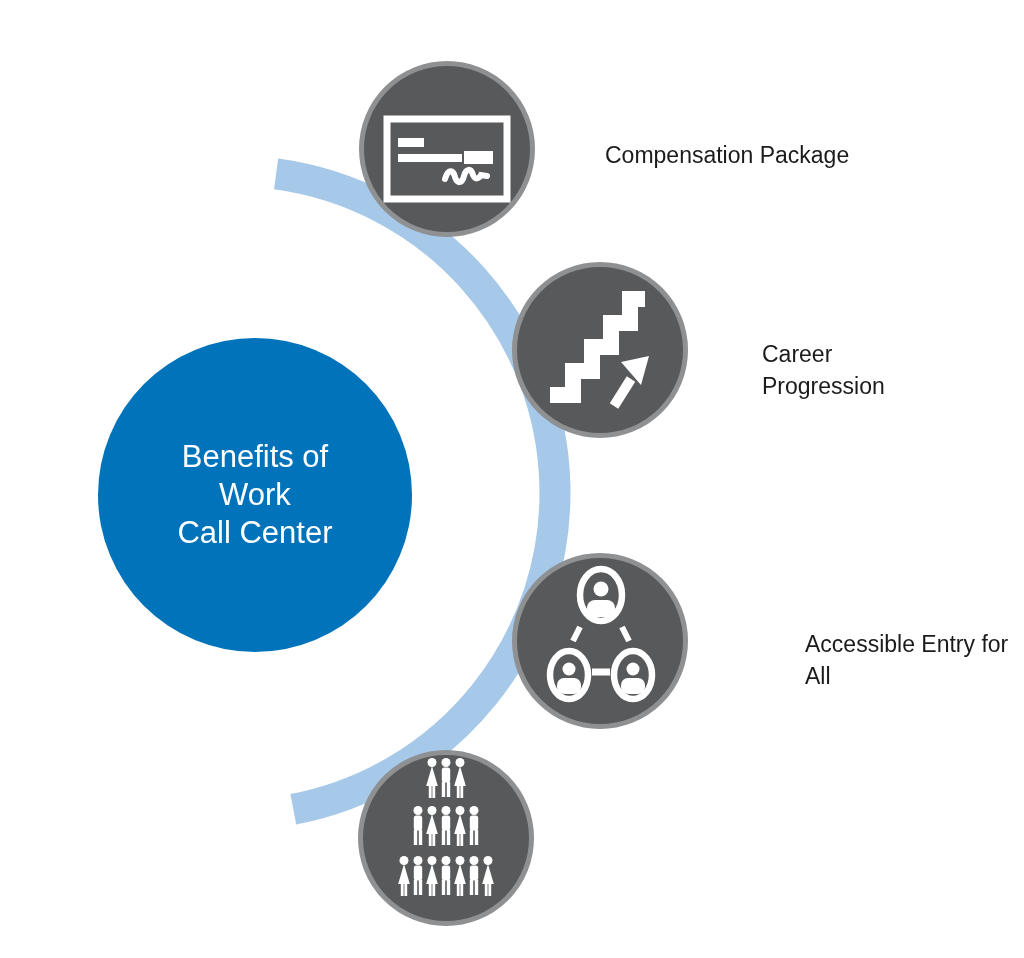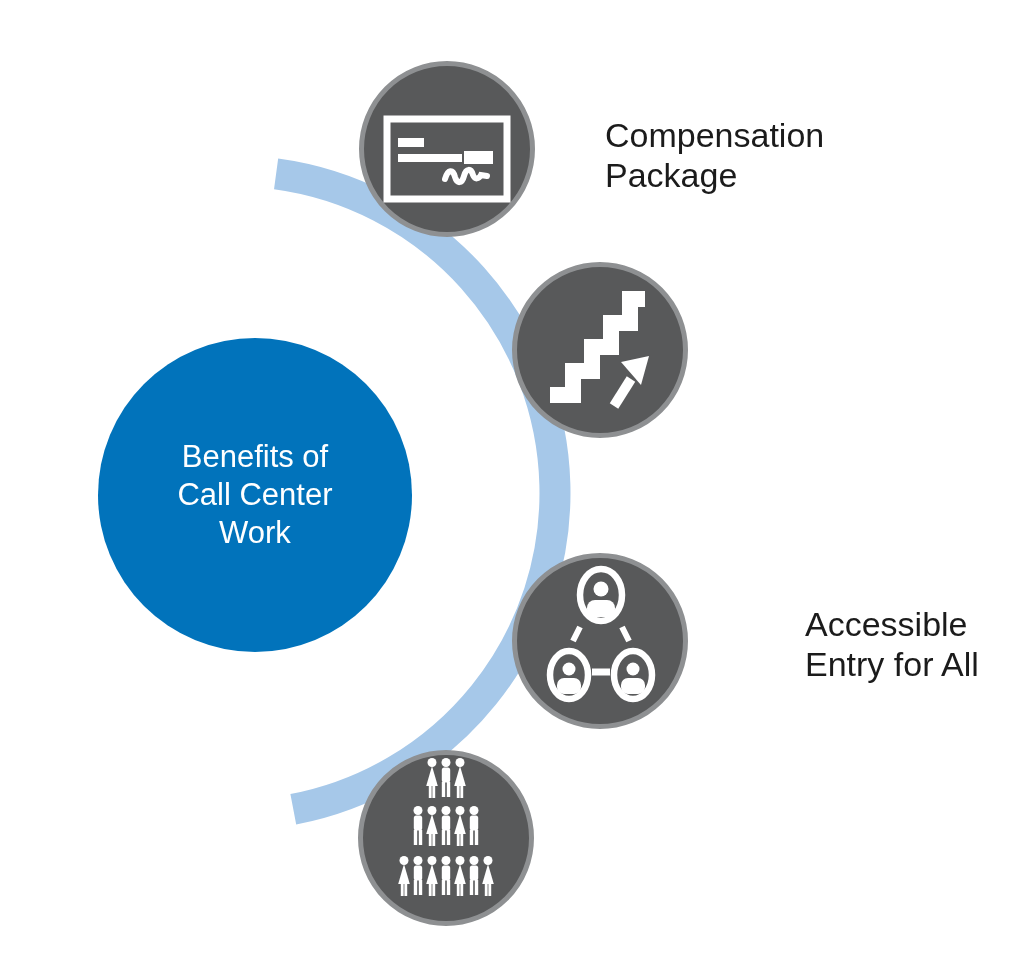--- a/index.html
+++ b/index.html
@@ -34,41 +34,41 @@
     box-sizing:content-box;z-index:1;
   }
   .node svg{position:absolute;left:0;top:0;}
   .node-1{left:359px;top:61px;}
   .node-2{left:512px;top:262px;}
   .node-3{left:512px;top:553px;}
   .node-4{left:358px;top:750px;}
   .icon-fill{fill:var(--icon);}
   .icon-stroke{fill:none;stroke:var(--icon);}
   .label{
-    position:absolute;color:var(--label-text);font-size:34px;line-height:40px;z-index:1;
+    position:absolute;color:var(--label-text);font-size:23px;line-height:32px;z-index:1;margin-top:24px;
   }
   .label-1{left:605px;top:115px;width:250px;}
   .label-2{left:762px;top:314px;width:190px;}
   .label-3{left:805px;top:604px;width:230px;}
   .label-4{left:579px;top:805px;width:370px;}
 </style>
 </head>
 <body>
 
 <div class="canvas">
 
   <svg class="arc-svg" width="1024" height="958" viewBox="0 0 1024 958" aria-hidden="true">
     <path class="arc-path" d="M 276.1 173.9 A 322 322 0 0 1 293.3 809.3"></path>
   </svg>
 
   <div class="center-circle">
     <div class="center-title">
       <span>Benefits of</span>
+      <span>Work</span>
       <span>Call Center</span>
-      <span>Work</span>
     </div>
   </div>
 
   <div class="node node-1">
     <svg width="166" height="166" viewBox="0 0 166 166" aria-hidden="true">
       <rect class="icon-stroke" x="23" y="53" width="120" height="80" stroke-width="7"></rect>
       <rect class="icon-fill" x="34" y="72" width="26" height="9"></rect>
       <rect class="icon-fill" x="34" y="88" width="64" height="8"></rect>
       <rect class="icon-fill" x="100" y="85" width="29" height="13"></rect>
       <path class="icon-stroke" stroke-width="6" stroke-linecap="round" d="M81 113 c3 -10 8 -10 10 -2 c2 7 7 7 9 -1 c2 -8 7 -8 9 -1 c2 5 6 4 8 0 l6 1"></path>
@@ -131,15 +131,16 @@
         <use href="#pm" x="48" y="101"></use>
         <use href="#pw" x="62" y="101"></use>
       <use href="#pm" x="76" y="101"></use>
         <use href="#pw" x="90" y="101"></use>
         <use href="#pm" x="104" y="101"></use>
       <use href="#pw" x="118" y="101"></use>
     </svg>
   </div>
 
   <div class="label label-1">Compensation Package</div>
+  <div class="label label-2">Career Progression</div>
   <div class="label label-3">Accessible Entry for All</div>
 
 </div>
 
 </body></html>

